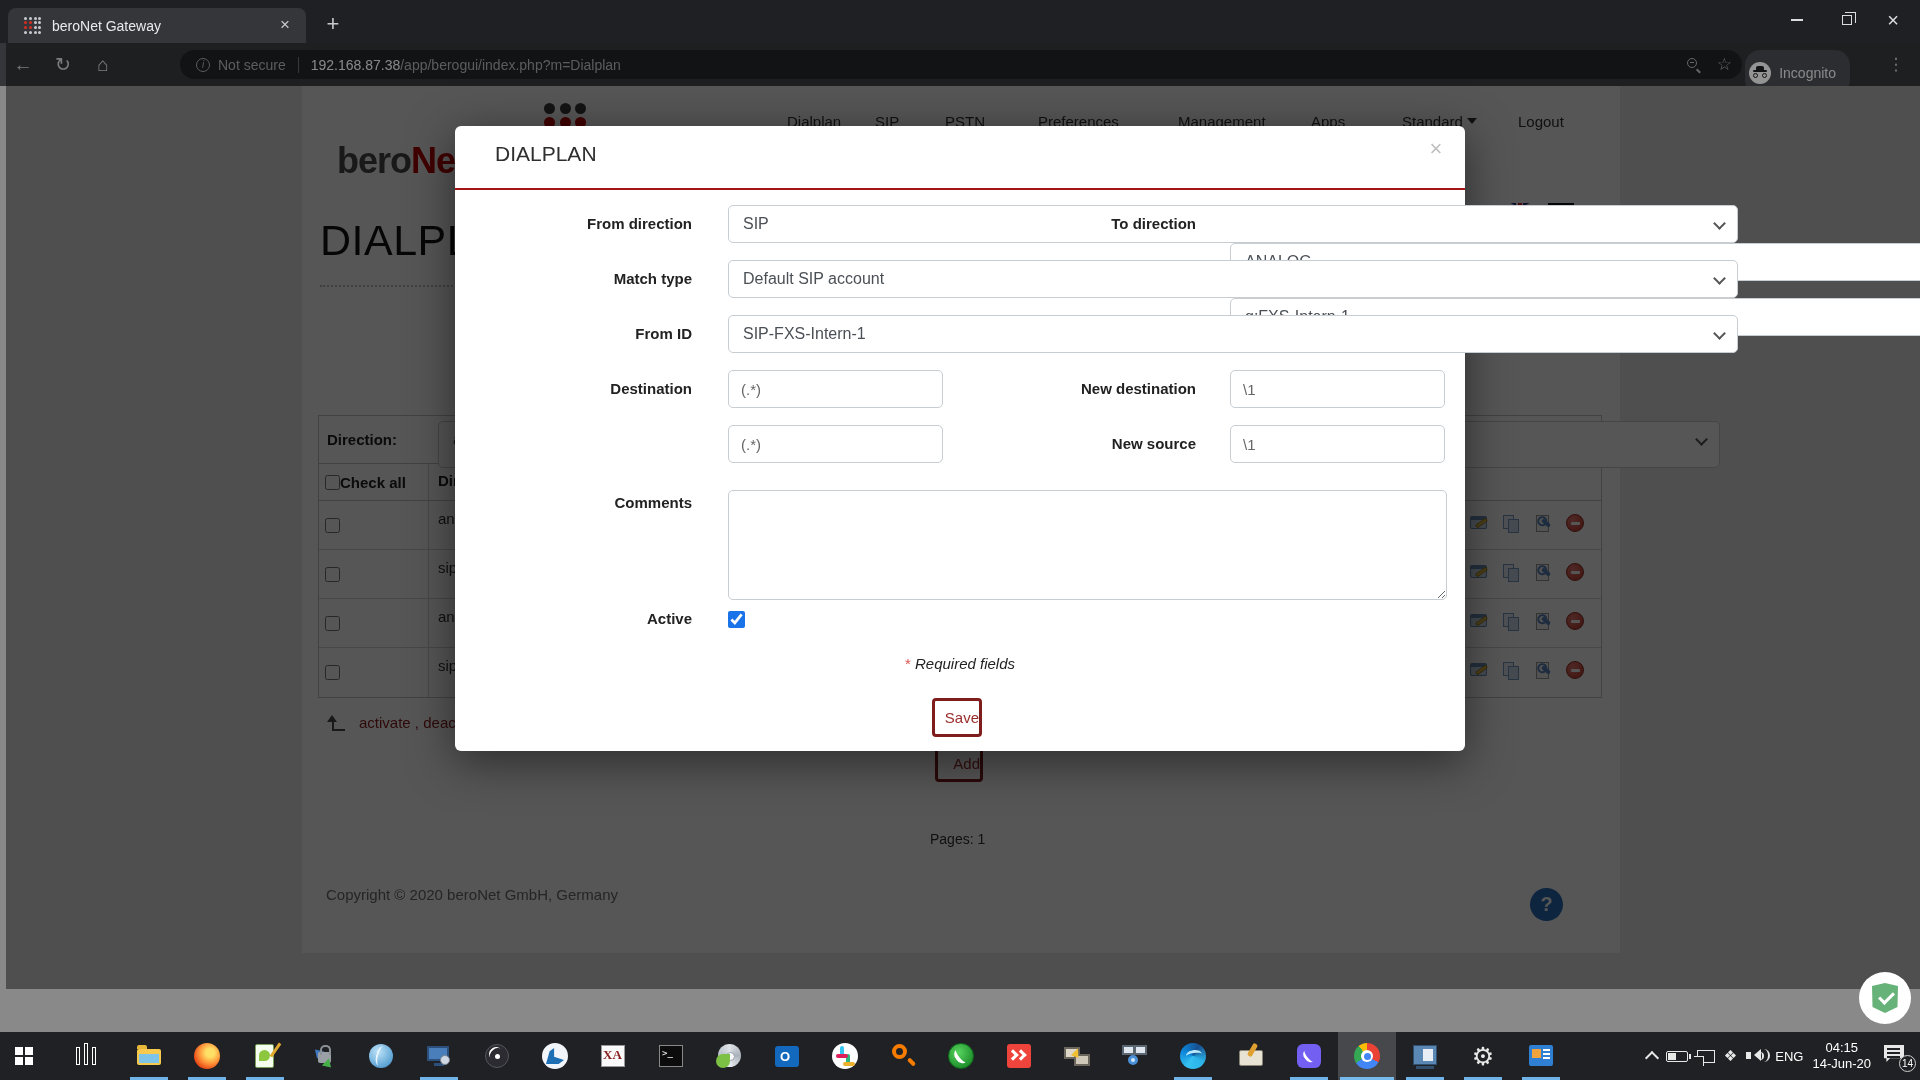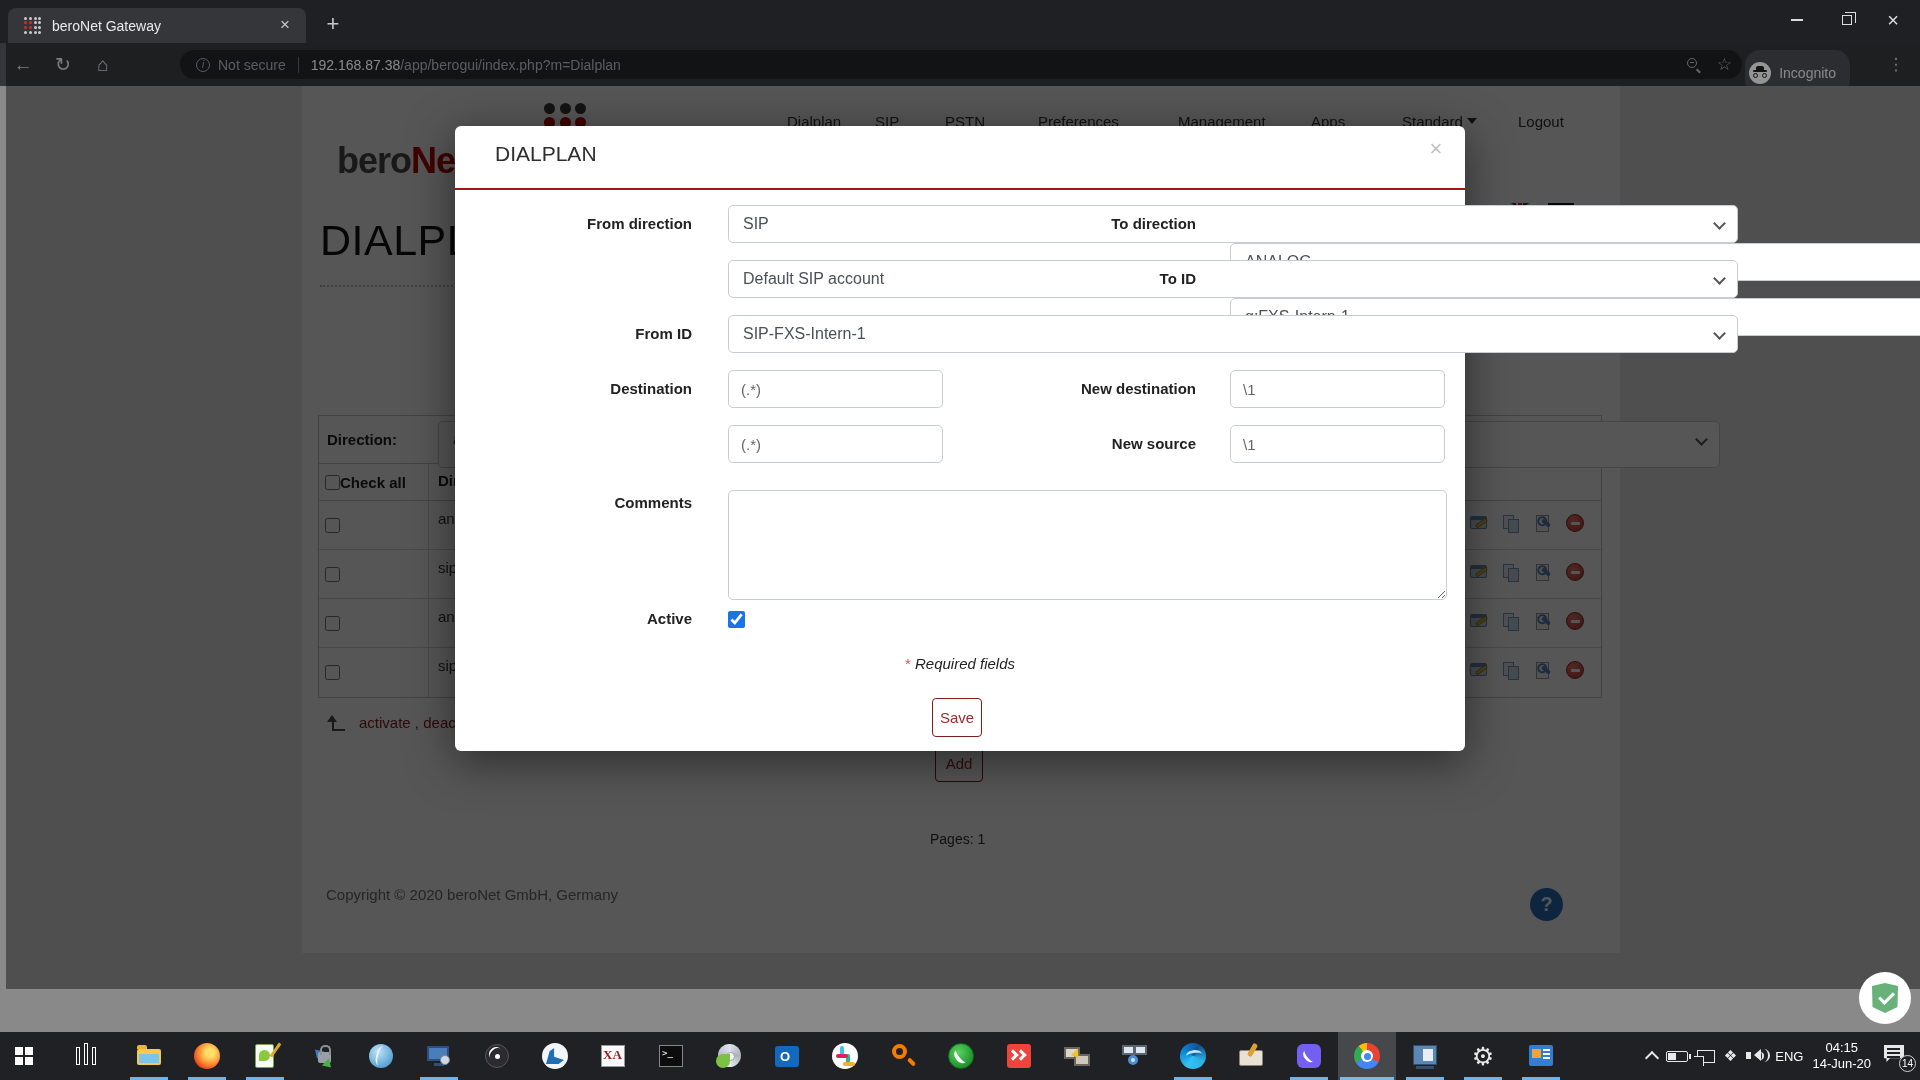--- a/index.html
+++ b/index.html
@@ -89,21 +89,21 @@
   .ric-copy b{position:absolute;left:7px;top:6px;width:11px;height:14px;background:#cfe0f0;border:1.5px solid #7a9cc4;}
   .ric-wrench i{position:absolute;left:3px;top:2px;width:13px;height:17px;background:#f4f4f4;border:1px solid #9a9a9a;}
   .ric-wrench b{position:absolute;left:8px;top:8px;width:10px;height:4px;background:#5a86c0;transform:rotate(40deg);border-radius:2px;}
   .ric-wrench b::before{content:"";position:absolute;left:-4px;top:-2px;width:6px;height:6px;border:2.5px solid #5a86c0;border-radius:50%;}
   .ric-del i{position:absolute;left:1px;top:1px;width:18px;height:18px;background:radial-gradient(circle at 35% 30%,#e87a72,#c0392b);border-radius:50%;border:1px solid #8f2a1f;}
   .ric-del b{position:absolute;left:6px;top:9px;width:9px;height:2.5px;background:#fff;border-radius:1px;}
   .bulk{position:absolute;left:30px;top:628px;display:flex;align-items:flex-end;gap:14px;}
   .elbow{position:relative;width:13px;height:14px;border-left:2px solid #4a4a4a;border-bottom:2px solid #4a4a4a;}
   .elbow::before{content:"";position:absolute;left:-7px;top:-7px;border:5px solid transparent;border-bottom:7px solid #4a4a4a;}
   .bulk-links{font-size:15px;color:#8b2020;}
-  .btn{background:#fff;border:1px solid #7f1d1d;border-radius:4px;color:#9b2c2c;font-size:15px;}
+  .btn{background:#fff;border:3px solid #7f1d1d;border-radius:4px;color:#9b2c2c;font-size:15px;text-align:right;}
   .add-btn{position:absolute;left:633px;top:658px;width:48px;height:38px;}
   .pages{position:absolute;left:628px;top:745px;font-size:14px;color:#333;}
   .copyright{position:absolute;left:24px;top:800px;font-size:15px;color:#6f6f6f;}
   .help-btn{position:absolute;left:1228px;top:802px;width:33px;height:33px;border-radius:50%;background:#2a6fbb;color:#fff;font-size:20px;font-weight:bold;text-align:center;line-height:33px;}
 
   
   .dim{position:absolute;left:0;top:0;width:1920px;height:946px;background:rgba(0,0,0,0.42);z-index:5;}
 
   
   .modal{position:absolute;left:455px;top:40px;width:1010px;height:625px;background:#fff;border-radius:6px;box-shadow:0 10px 45px rgba(0,0,0,.5);z-index:10;}
@@ -477,22 +477,22 @@
       <div class="m-divider"></div>
 
       <div class="m-row" style="top:79px;left:0;right:0">
         <span class="m-label lab-l">From direction</span>
         <div class="fld fld-l sel"><span>SIP</span></div>
         <span class="m-label lab-r">To direction</span>
         <div class="fld fld-r sel"><span>ANALOG</span></div>
       </div>
 
       <div class="m-row" style="top:134px;left:0;right:0">
+        <span class="m-label lab-l">Match type</span>
         <div class="fld fld-l sel"><span>Default SIP account</span></div>
-        <span class="m-label lab-r">To ID</span>
         <div class="fld fld-r sel"><span>g:FXS-Intern-1</span></div>
       </div>
 
       <div class="m-row" style="top:189px;left:0;right:0">
         <span class="m-label lab-l">From ID</span>
         <div class="fld fld-l sel"><span>SIP-FXS-Intern-1</span></div>
       </div>
 
       <div class="m-row" style="top:244px;left:0;right:0">
         <span class="m-label lab-l">Destination</span>

